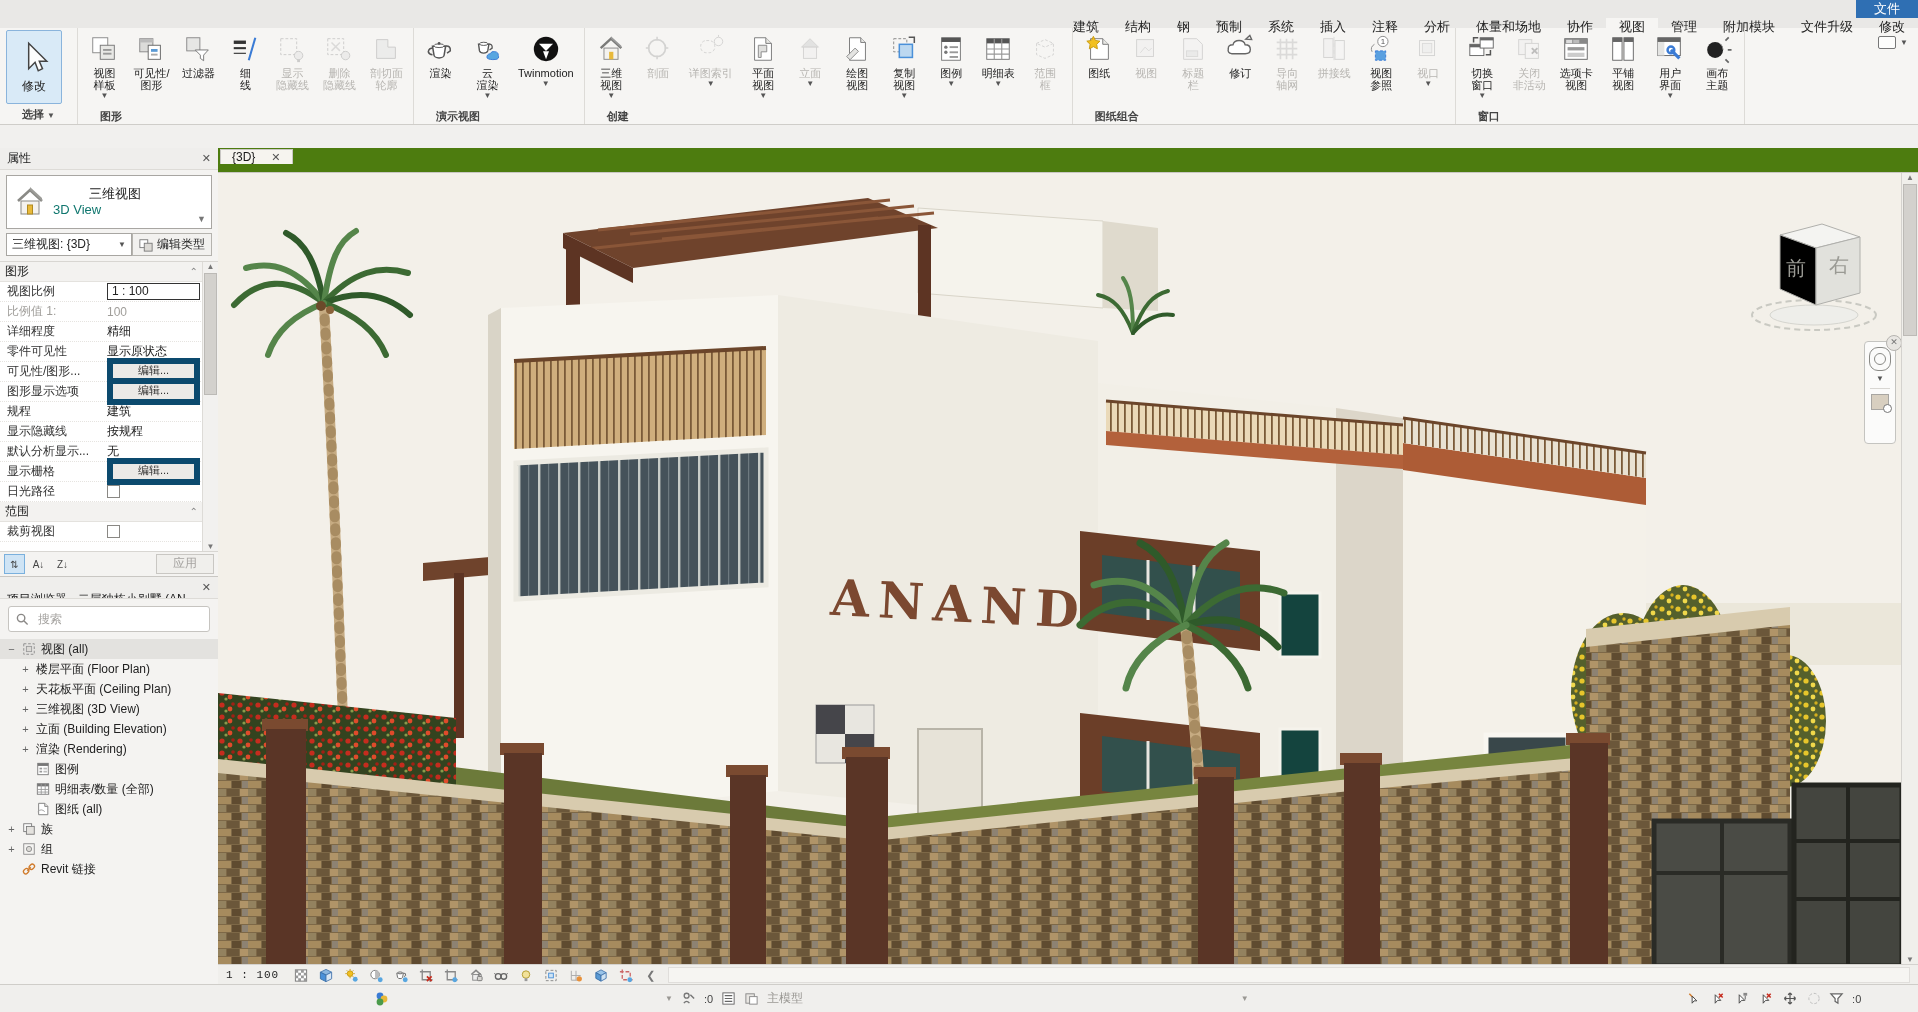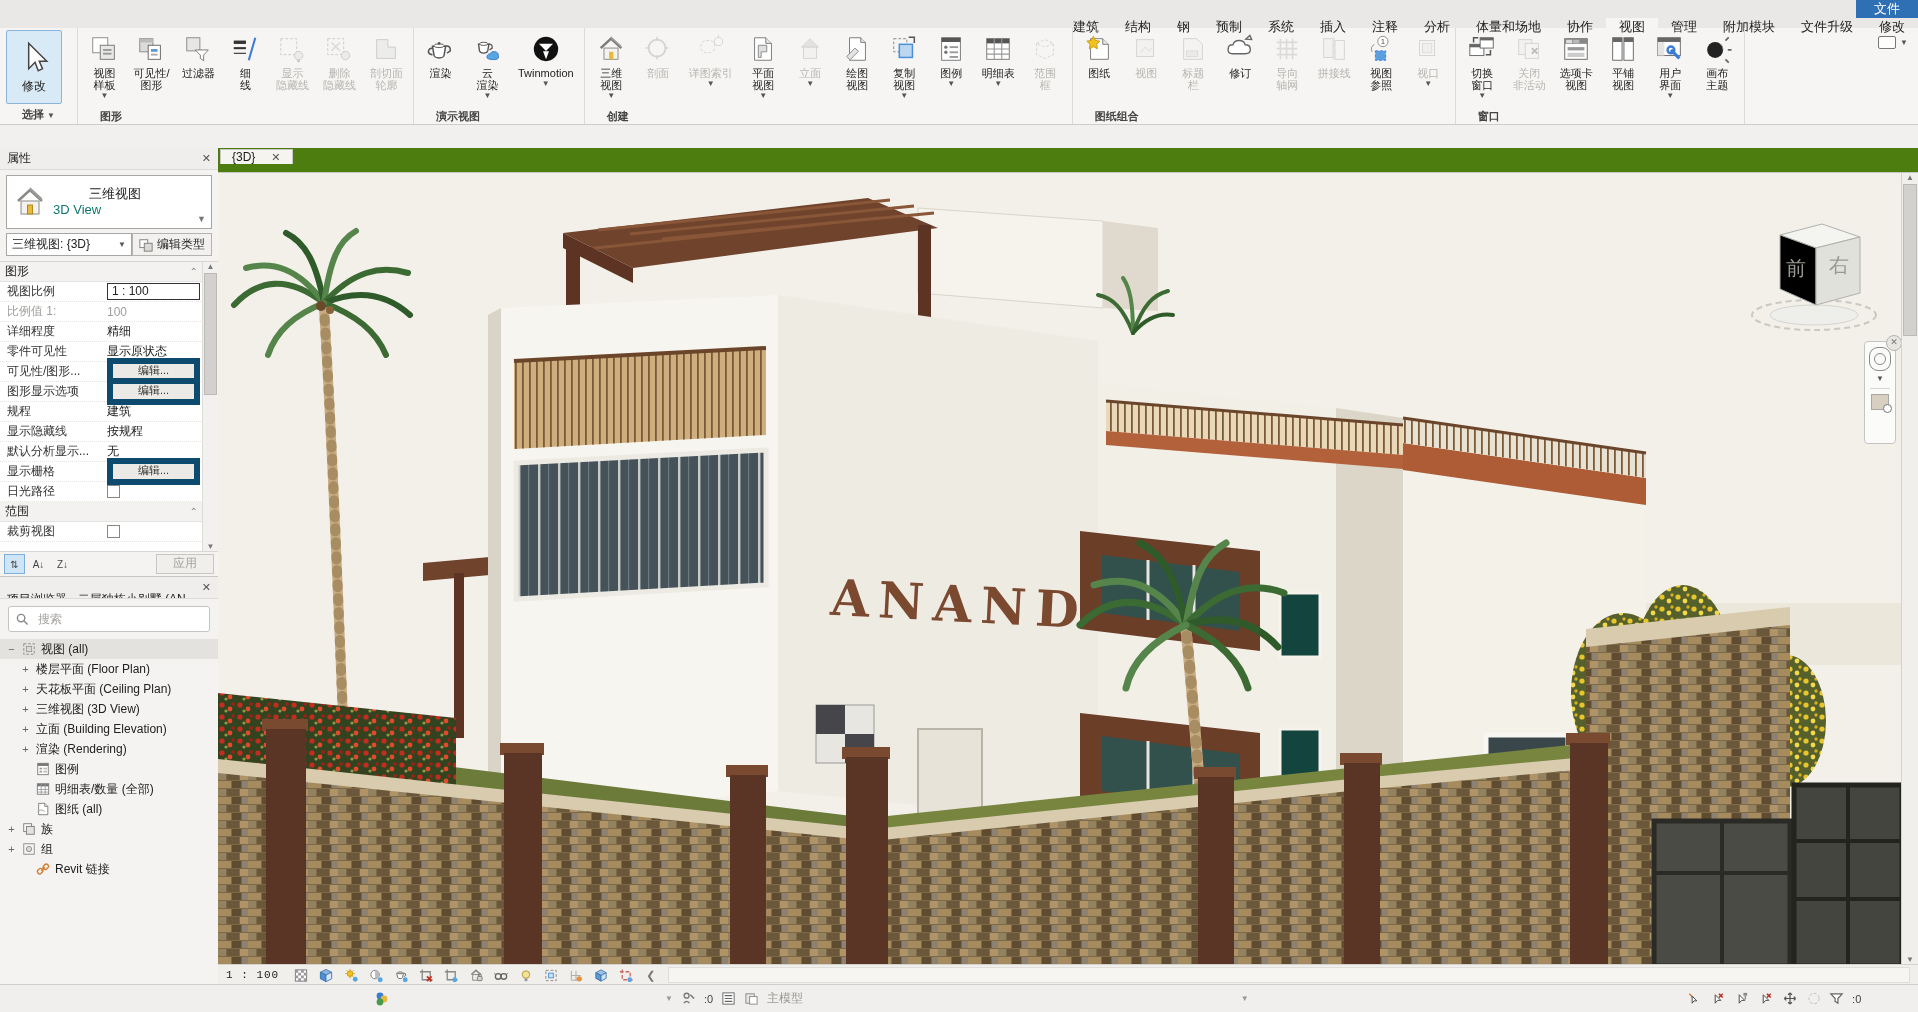--- a/index.html
+++ b/index.html
@@ -782,21 +782,21 @@
         <div class="titem" style="padding-left: 6px;">
           <span class="exp">+</span>
           <span style="display: inline-flex;">
             <svg width="14" height="14" viewBox="0 0 16 16">
               <rect x="2" y="2" width="12" height="12" fill="none" stroke="#888"></rect>
               <circle cx="8" cy="8" r="3" fill="#dcdad6" stroke="#888"></circle>
             </svg>
           </span>
           <span>组</span>
         </div>
-        <div class="titem" style="padding-left: 20px;">
+        <div class="titem" style="padding-left: 6px;">
           <span class="exp"></span>
           <span style="display: inline-flex;">
             <svg width="14" height="14" viewBox="0 0 16 16">
               <path d="M6 10 L10 6" stroke="#d07a2a" stroke-width="1.6"></path>
               <rect x="1.5" y="8" width="6.5" height="5" rx="2.5" fill="none" stroke="#d07a2a" stroke-width="1.5" transform="rotate(-45 4.7 10.5)"></rect>
               <rect x="8" y="3" width="6.5" height="5" rx="2.5" fill="none" stroke="#d07a2a" stroke-width="1.5" transform="rotate(-45 11.2 5.5)"></rect>
             </svg>
           </span>
           <span>Revit 链接</span>
         </div>

